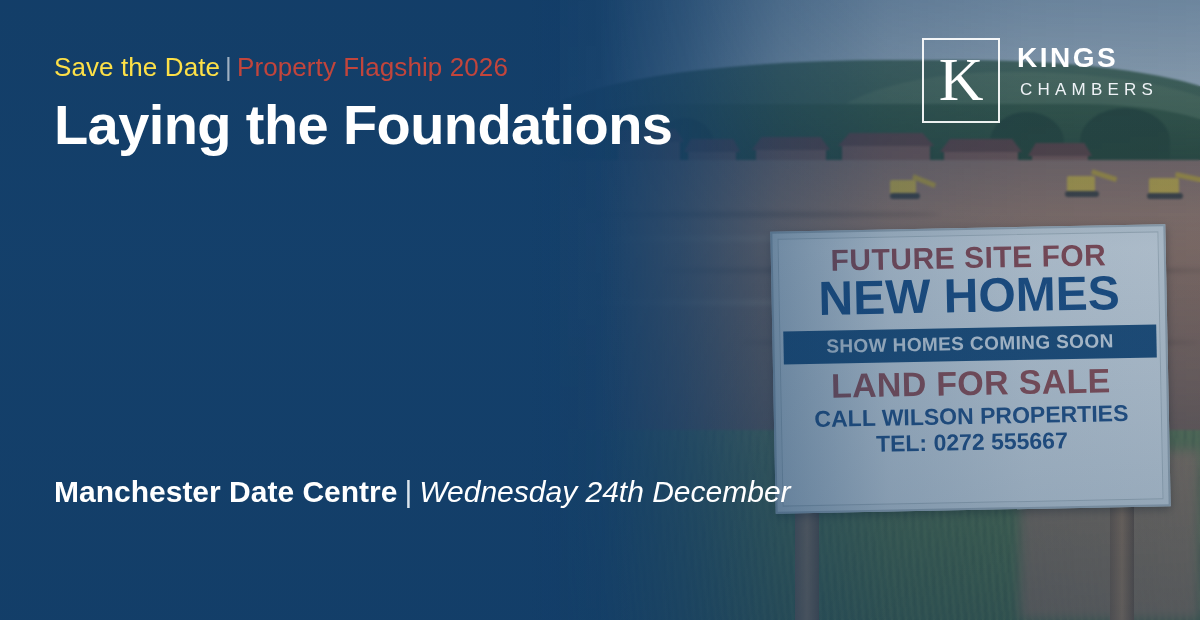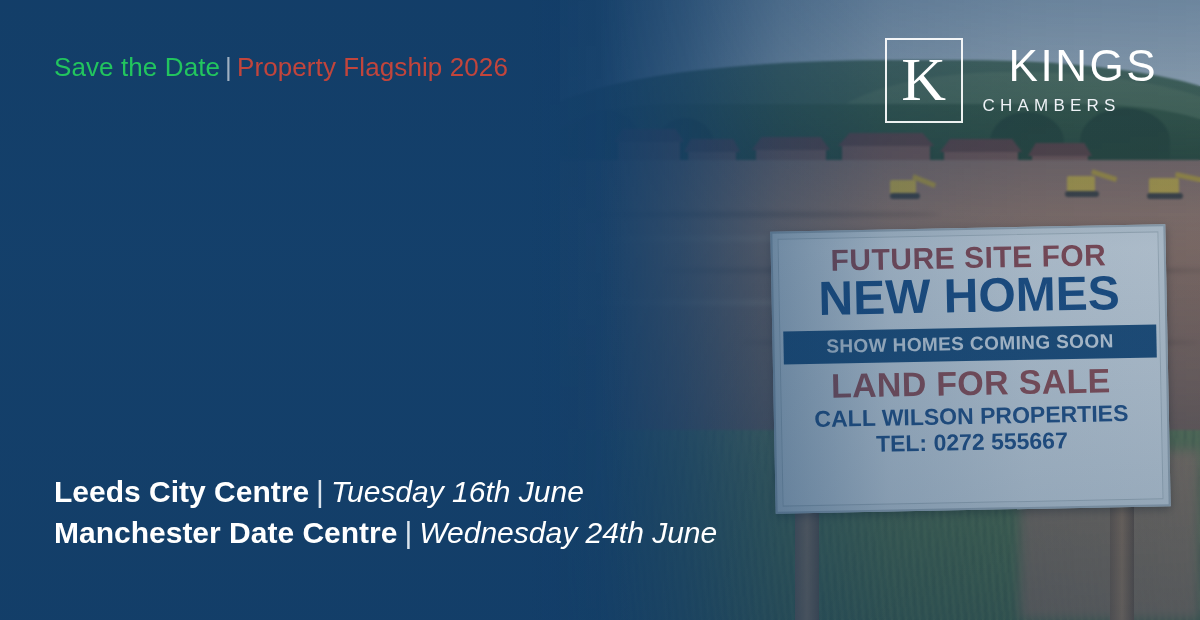--- a/index.html
+++ b/index.html
@@ -176,21 +176,21 @@
   }
 
   
   .content{ position:absolute; inset:0; }
 
   .eyebrow{
     position:absolute; left:54px; top:52px;
     font-size:26px; font-weight:normal; letter-spacing:.1px;
     white-space:nowrap;
   }
-  .eyebrow .save{ color:#22c55e;margin-top:40px; }
+  .eyebrow .save{ color:#fde047;margin-top:40px; }
   .eyebrow .pipe{ color:#9fb0c2; padding:0 5px; }
   .eyebrow .flagship{ color:#c2453c; }
 
   .title{
     position:absolute; left:54px; top:96px;
     font-size:56px; font-weight:bold;
     color:#ffffff; letter-spacing:-.6px;
     line-height:1.05; white-space:nowrap;
   }
 
@@ -221,22 +221,22 @@
     border:2px solid rgba(255,255,255,.92);
     display:flex; align-items:center; justify-content:center;
   }
   .logo-mark .k{
     font-family:"Liberation Serif", serif;
     font-size:62px; color:#ffffff; line-height:1;
     margin-top:-3px;
   }
   .logo-words{ padding-top:6px; }
   .logo-kings{
-    font-size:44px; color:#ffffff; letter-spacing:2.5px;
-    font-weight:normal; line-height:1;margin-left:29px;
+    font-size:28px; color:#ffffff; letter-spacing:2.5px;
+    font-weight:bold; line-height:1;
   }
   .logo-chambers{
     font-size:17px; color:#eef2f6; letter-spacing:5.2px;
     font-weight:normal; line-height:1; margin-top:9px; padding-left:3px;
   }
 </style>
 </head>
 <body>
 
 <div class="banner">
@@ -321,28 +321,26 @@
 
   <div class="overlay"></div>
   <div class="overlay2"></div>
 
   <div class="content">
 
     <div class="eyebrow">
       <span class="save">Save the Date</span><span class="pipe">|</span><span class="flagship">Property Flagship 2026</span>
     </div>
 
+    <h1 class="title">Laying the Foundations</h1>
 
 
     <div class="venues">
       <div class="venue-row">
-        <span class="place">Leeds City Centre</span><span class="sep">|</span><span class="date">Tuesday 16th June</span>
-      </div>
-      <div class="venue-row">
-        <span class="place">Manchester Date Centre</span><span class="sep">|</span><span class="date">Wednesday 24th June</span>
+        <span class="place">Manchester Date Centre</span><span class="sep">|</span><span class="date">Wednesday 24th December</span>
       </div>
     </div>
 
     <div class="logo">
       <div class="logo-mark">
         <span class="k">K</span>
       </div>
       <div class="logo-words">
         <div class="logo-kings">KINGS</div>
         <div class="logo-chambers">CHAMBERS</div>

